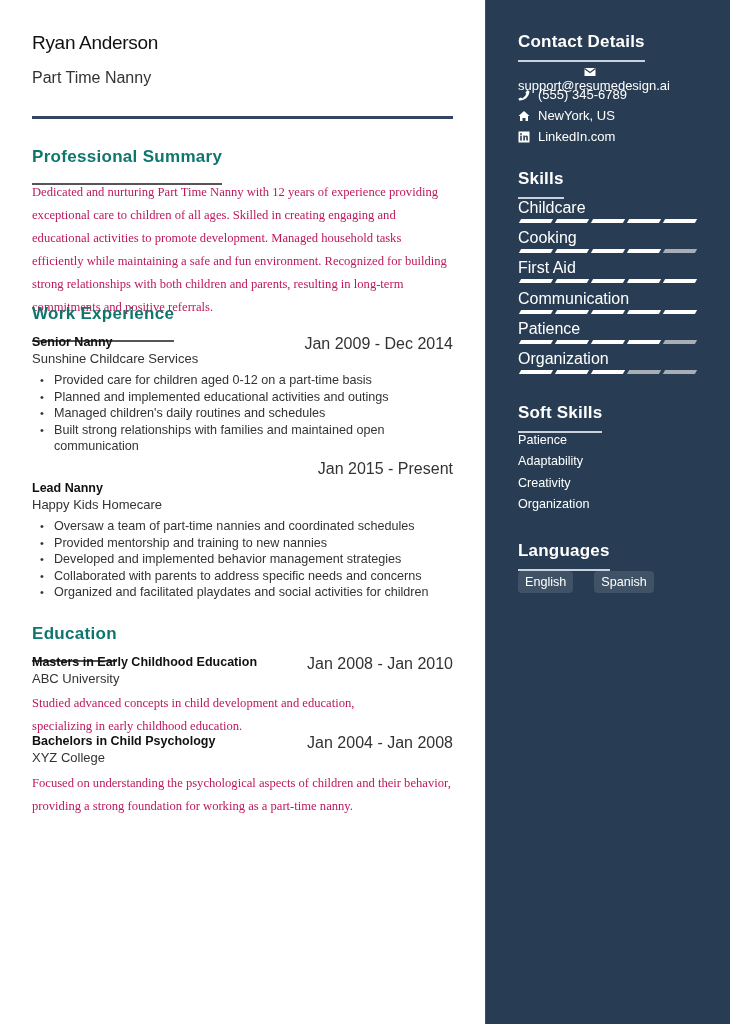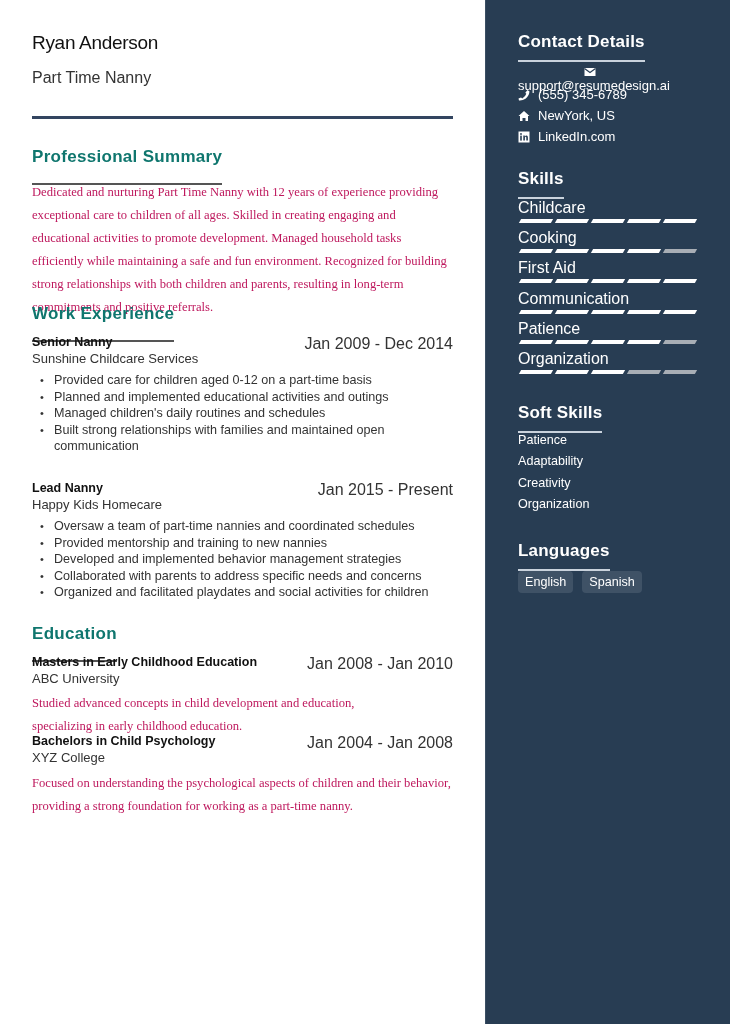--- a/index.html
+++ b/index.html
@@ -28,21 +28,21 @@
   .contact-row { position: absolute; left: 32px; display: flex; align-items: center; font-size: 13px; color: #fff; }
   .contact-row .ic { width: 12px; height: 12px; margin-right: 8px; display: inline-block; }
 
   .skill-name { position: absolute; left: 32px; font-size: 16px; color: #fff; }
   .skill-bars { position: absolute; left: 34px; display: flex; gap: 4px; }
   .seg { width: 32px; height: 4px; transform: skewX(-30deg); background: #ffffff; }
   .seg.off { background: #a8aeb5; }
 
   .soft-name { position: absolute; left: 32px; font-size: 12.6px; color: #fff; }
 
-  .lang-wrap { position: absolute; left: 32px; top: 571px; display: flex; gap: 9px; }
+  .lang-wrap { position: absolute; left: 32px; top: 571px; display: flex; gap: 21px; }
   .lang { background: #3f5266; color: #fff; font-size: 12.6px; padding: 4px 7px; border-radius: 4px; }
 </style>
 </head>
 <body>
 
 <div class="main">
   <div class="name">Ryan Anderson</div>
   <div class="title">Part Time Nanny</div>
   <div class="divider"></div>
 
@@ -58,21 +58,21 @@
     <ul class="bullets" style="top:372px;">
       <li>Provided care for children aged 0-12 on a part-time basis</li>
       <li>Planned and implemented educational activities and outings</li>
       <li>Managed children's daily routines and schedules</li>
       <li style="width:370px;">Built strong relationships with families and maintained open communication</li>
     </ul>
   </div>
 
   <div>
     <div class="job-title" style="top:481px;">Lead Nanny</div>
-    <div class="job-date" style="top:481px;">Jan 2015 - Present</div>
+    <div class="job-date" style="top:460px;">Jan 2015 - Present</div>
     <div class="job-company" style="top:497px;">Happy Kids Homecare</div>
     <ul class="bullets" style="top:518px;">
       <li>Oversaw a team of part-time nannies and coordinated schedules</li>
       <li>Provided mentorship and training to new nannies</li>
       <li>Developed and implemented behavior management strategies</li>
       <li>Collaborated with parents to address specific needs and concerns</li>
       <li>Organized and facilitated playdates and social activities for children</li>
     </ul>
   </div>
 

